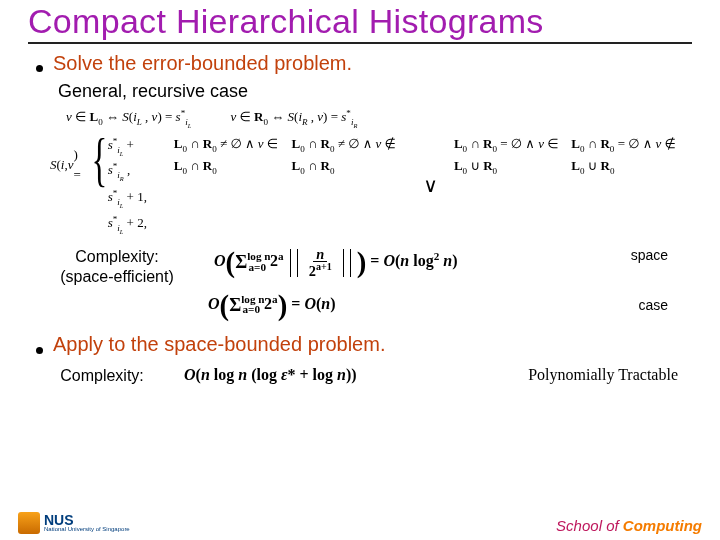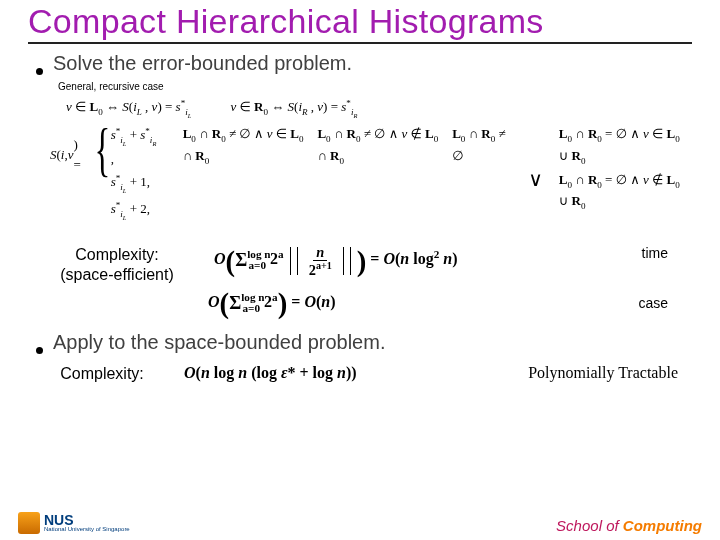--- a/index.html
+++ b/index.html
@@ -23,34 +23,34 @@
     line-height: 1.05;
     margin-bottom: 2px;
   }
   .hr {
     border: none;
     border-top: 2px solid #222;
     margin: 0 0 8px 0;
   }
   .bullet {
     display: flex;
-    align-items: flex-end;
+    align-items: center;
     gap: 10px;
     margin: 4px 0 6px 8px;
     font-size: 20px;
-    color: #404040;
+    color: #c2410c;
   }
   .bullet .dot {
     width: 7px; height: 7px; border-radius: 50%; background: #000;
     margin-top: 11px;
     flex: 0 0 auto;
   }
   .sub {
     font-family: 'Comic Sans MS', cursive, sans-serif;
-    font-size: 10px;
+    font-size: 18px;
     margin-left: 30px;
     margin-top: 0px;
     margin-bottom: 6px;
   }
   .math-row {
     margin: 0 0 6px 38px;
     font-family: 'Times New Roman', serif;
     font-size: 13px;
   }
   .math-row .formula {
@@ -88,21 +88,20 @@
     gap: 2px;
     margin-left: 26px;
   }
   .vee {
     font-size: 20px;
     margin: 0 16px;
     align-self: center;
   }
   .conds2-col {
     display: flex;
-    flex-direction: column;
     gap: 2px;
   }
   .complexity-row {
     display: flex;
     margin: 8px 0 0 24px;
     gap: 32px;
     font-size: 16px;
   }
   .complexity-label {
     text-align: center;
@@ -219,21 +218,20 @@
     <div class="lhs"><i>S</i>(<i>i</i>, <i>v</i>) =</div>
     <span class="brace">{</span>
     <div class="cases-col">
       <div><i>s</i><sup>*</sup><sub><i>i<sub>L</sub></i></sub> + <i>s</i><sup>*</sup><sub><i>i<sub>R</sub></i></sub> ,</div>
       <div><i>s</i><sup>*</sup><sub><i>i<sub>L</sub></i></sub> + 1,</div>
       <div><i>s</i><sup>*</sup><sub><i>i<sub>L</sub></i></sub> + 2,</div>
     </div>
     <div class="conds-col">
       <div><b>L</b><sub>0</sub> ∩ <b>R</b><sub>0</sub> ≠ ∅ ∧ <i>v</i> ∈ <b>L</b><sub>0</sub> ∩ <b>R</b><sub>0</sub></div>
       <div><b>L</b><sub>0</sub> ∩ <b>R</b><sub>0</sub> ≠ ∅ ∧ <i>v</i> ∉ <b>L</b><sub>0</sub> ∩ <b>R</b><sub>0</sub></div>
-      <div><b>L</b><sub>0</sub> ∩ <b>R</b><sub>0</sub> ≠ ∅</div>
     </div>
     <span class="vee">∨</span>
     <div class="conds2-col">
       <div><b>L</b><sub>0</sub> ∩ <b>R</b><sub>0</sub> = ∅ ∧ <i>v</i> ∈ <b>L</b><sub>0</sub> ∪ <b>R</b><sub>0</sub></div>
       <div><b>L</b><sub>0</sub> ∩ <b>R</b><sub>0</sub> = ∅ ∧ <i>v</i> ∉ <b>L</b><sub>0</sub> ∪ <b>R</b><sub>0</sub></div>
       <div>&nbsp;</div>
     </div>
   </div>
 
   <div class="complexity-row">
@@ -244,21 +242,21 @@
     <div class="complexity-formula">
       <i>O</i><span class="big-paren">(</span><span class="sigma">Σ</span><sup><span>log n</span></sup><sub style="margin-left:-22px;"><span>a=0</span></sub>&nbsp;2<sup>a</sup>
       <span style="display:inline-block; width:8px; height:28px; border:1px solid #000; border-top:none; border-bottom:none; vertical-align:middle; margin:0 2px;"></span>
       <span class="frac">
           <span class="num"><i>n</i></span>
           <span class="den">2<sup>a+1</sup></span>
         </span>
       <span style="display:inline-block; width:8px; height:28px; border:1px solid #000; border-top:none; border-bottom:none; vertical-align:middle; margin:0 2px;"></span>
       <span class="big-paren">)</span> = <i>O</i>(<i>n</i> log<sup>2</sup> <i>n</i>)
     </div>
-    <span class="tag">time</span>
+    <span class="tag">space</span>
   </div>
 
   <div class="space-row">
     <div class="complexity-formula">
       <i>O</i><span class="big-paren">(</span><span class="sigma">Σ</span><sup><span>log n</span></sup><sub style="margin-left:-22px;"><span>a=0</span></sub>&nbsp;2<sup>a</sup><span class="big-paren">)</span> = <i>O</i>(<i>n</i>)
     </div>
     <span class="tag">case</span>
   </div>
 
   <div class="bullet" style="margin-top:16px;">

